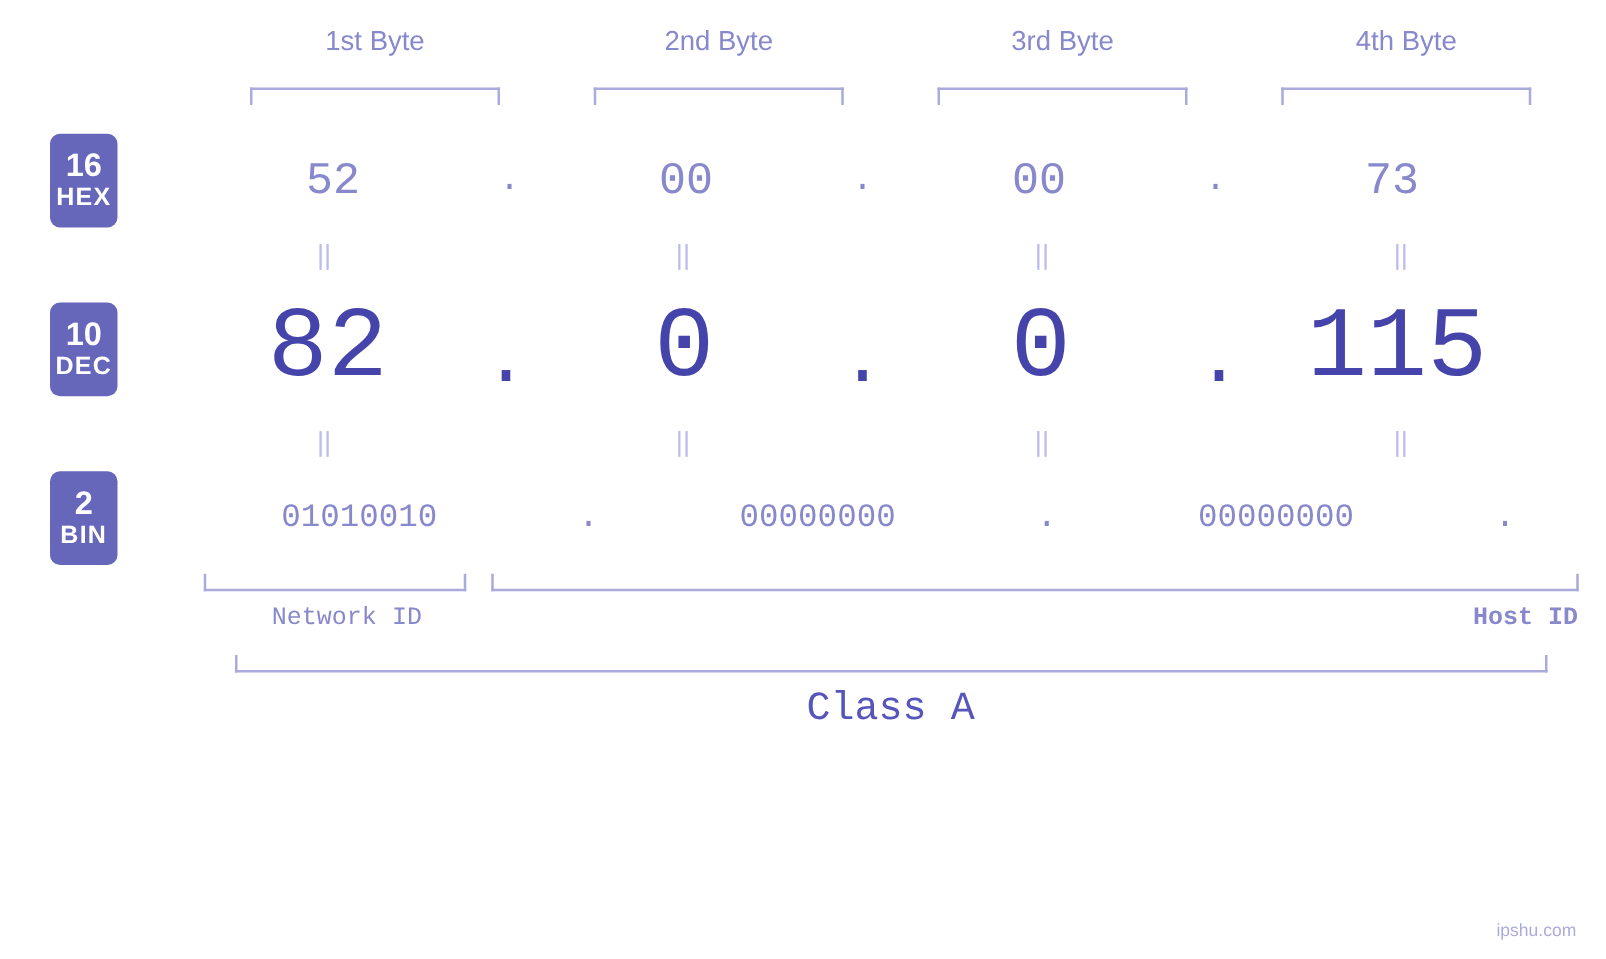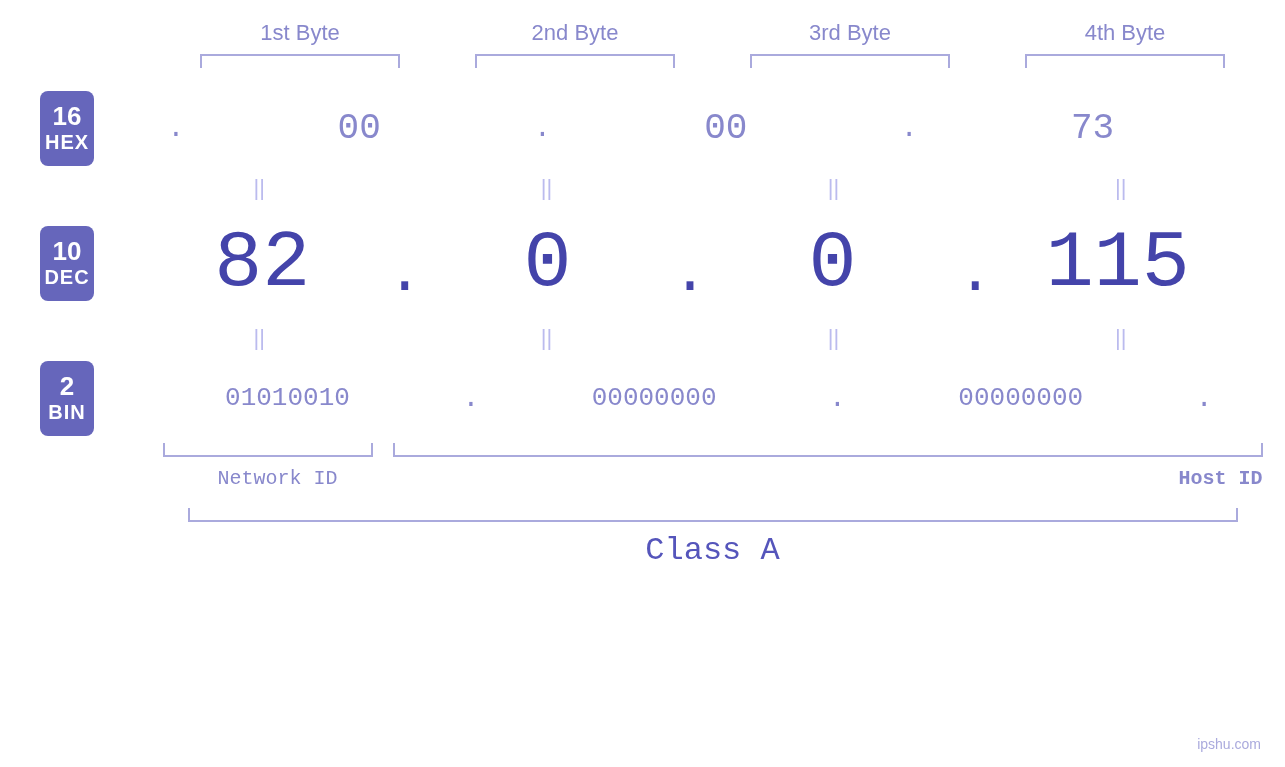--- a/index.html
+++ b/index.html
@@ -162,21 +162,21 @@
       display: flex;
       align-items: center;
       justify-content: center;
     }
   </style>
 </head>
 <body>
 
 <div class="main-container">
 
-  <div style="display:flex; width:1100px; margin-left:140px; justify-content:space-around; margin-bottom:8px;align-items:center;">
+  <div style="display:flex; width:1100px; margin-left:140px; justify-content:space-around; margin-bottom:24px;align-items:center;">
     <div class="byte-header">1st Byte</div>
     <div class="byte-header">2nd Byte</div>
     <div class="byte-header">3rd Byte</div>
     <div class="byte-header">4th Byte</div>
   </div>
 
   <div style="display:flex; width:1100px; margin-left:140px; justify-content:space-around; margin-bottom:20px;">
     <div class="bracket-top"></div>
     <div class="bracket-top"></div>
     <div class="bracket-top"></div>
@@ -204,20 +204,23 @@
         <div class="badge">
           <span class="badge-number">2</span>
           <span class="badge-label">BIN</span>
         </div>
       </div>
     </div>
 
     <div class="values-wrapper">
 
       <div class="row-flex hex-row-h" style="justify-content:space-around;">
+        <div class="byte-col">
+          <span class="byte-value-hex">52</span>
+        </div>
         <span class="dot-hex">.</span>
         <div class="byte-col">
           <span class="byte-value-hex">00</span>
         </div>
         <span class="dot-hex">.</span>
         <div class="byte-col">
           <span class="byte-value-hex">00</span>
         </div>
         <span class="dot-hex">.</span>
         <div class="byte-col">

